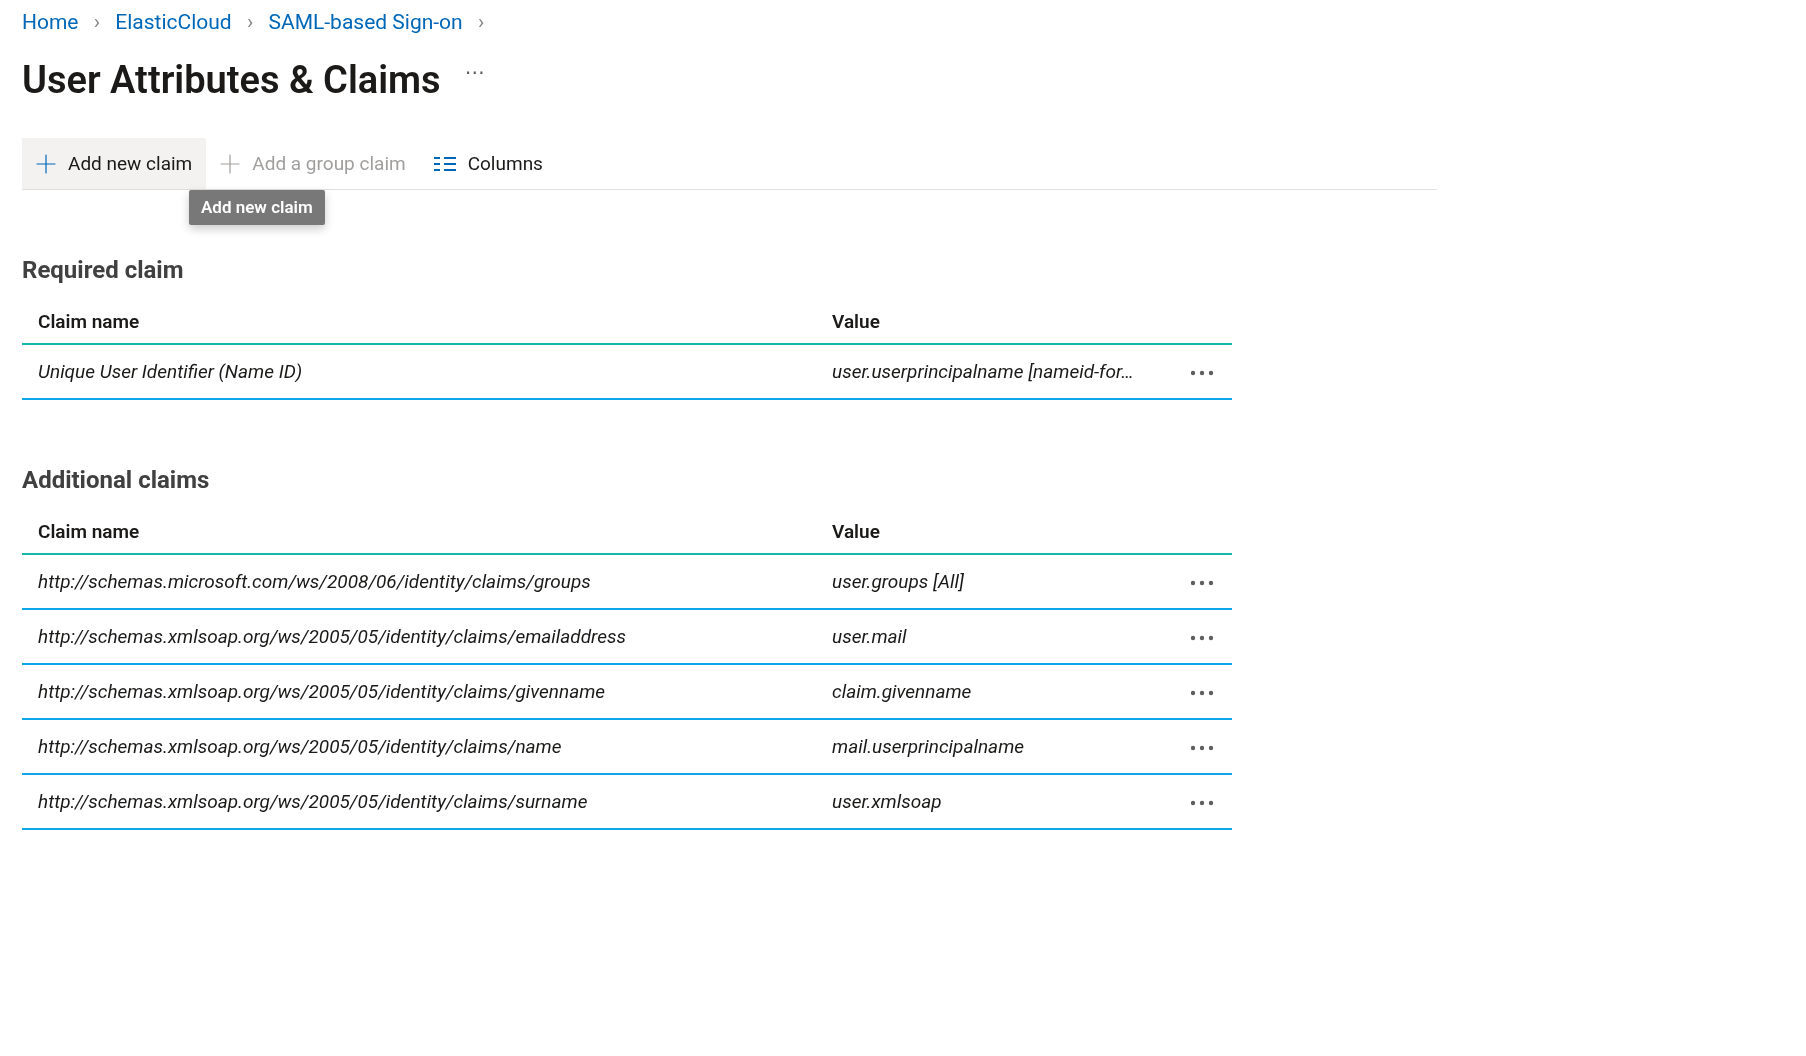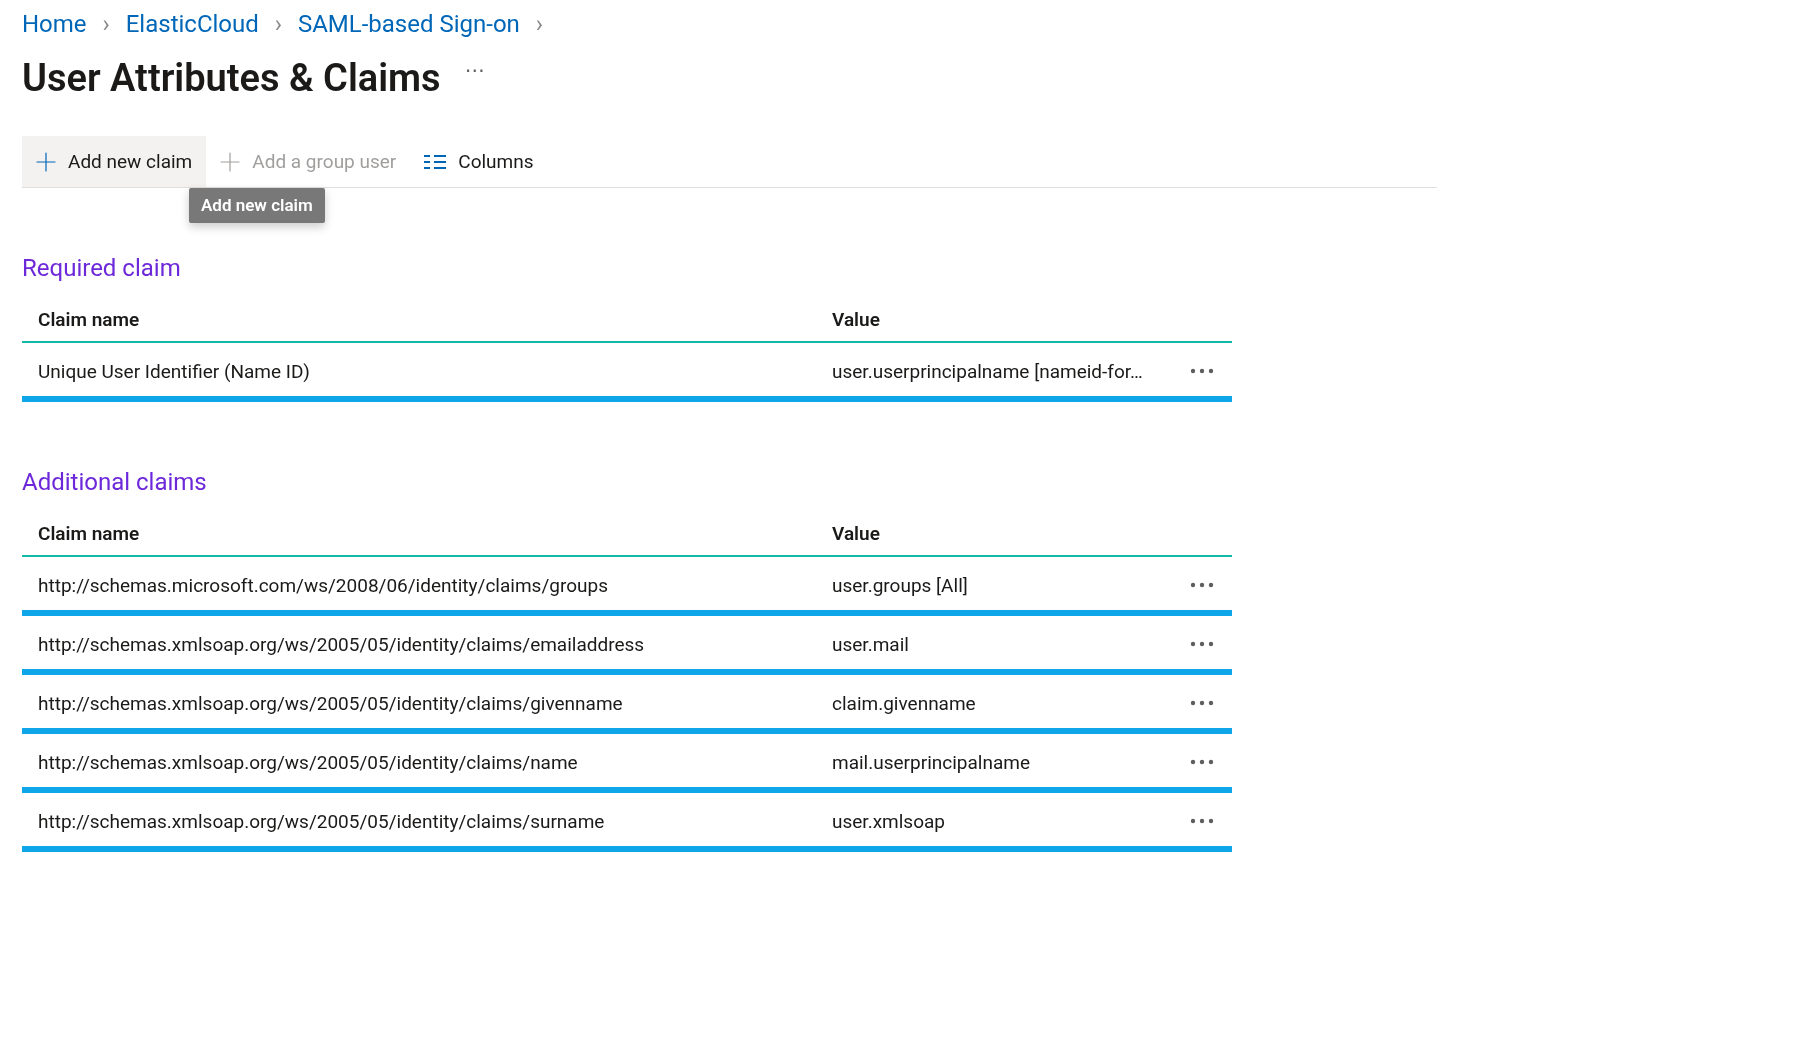--- a/index.html
+++ b/index.html
@@ -5,22 +5,22 @@
     * { box-sizing: border-box; margin: 0; padding: 0; }
     body {
       font-family: "Segoe UI", -apple-system, BlinkMacSystemFont, Roboto, "Helvetica Neue", sans-serif;
       background: #ffffff;
       color: #1b1a19;
       font-size: 18px;
       padding: 10px 20px 20px 22px;
       width: 1806px;
     }
     .breadcrumb {
-      font-size: 24px;
-      margin-bottom: 18px;
+      font-size: 21px;
+      margin-bottom: 24px;
     }
     .breadcrumb a {
       color: #0067b8;
       text-decoration: none;
     }
     .breadcrumb .sep {
       color: #8a8886;
       padding: 0 10px;
       display: inline-block;
       font-weight: 400;
@@ -80,22 +80,22 @@
       color: #ffffff;
       padding: 7px 12px 8px 12px;
       font-size: 17px;
       border-radius: 2px;
       box-shadow: 0 4px 10px rgba(0,0,0,0.2);
       font-weight: 600;
       z-index: 10;
     }
     .section-title {
       font-size: 24px;
-      font-weight: 400;
-      color: #6d28d9;
+      font-weight: 700;
+      color: #404040;
       margin-top: 66px;
       margin-bottom: 12px;
     }
     .section-title.first { margin-top: 66px; }
     .claims-table {
       width: 1210px;
     }
     .table-head {
       display: flex;
       border-bottom: 2px solid #14b8a6;
@@ -104,23 +104,24 @@
     .th {
       font-size: 19px;
       font-weight: 600;
       color: #1b1a19;
     }
     .col-name { width: 794px; flex: 0 0 794px; }
     .col-value { flex: 1; min-width: 0; }
     .col-actions { width: 60px; flex: 0 0 60px; text-align: center; }
     .table-row {
       display: flex;
-      align-items: flex-end;
-      border-bottom: 6px solid #0ea5e9;
+      align-items: center;
+      border-bottom: 2px solid #0ea5e9;
       padding: 13px 0 13px 16px;
+      font-style: italic;
     }
     .td {
       font-size: 19px;
       color: #1b1a19;
     }
     .td.col-value {
       white-space: nowrap;
       overflow: hidden;
       text-overflow: ellipsis;
       padding-right: 10px;
@@ -160,21 +161,21 @@
         </svg>
     </span>
     <span class="label">Add new claim</span>
   </button>
   <button class="toolbar-btn disabled">
     <span class="toolbar-icon">
       <svg width="20" height="20" viewBox="0 0 20 20">
           <path d="M10 1v18M1 10h18" stroke="#a19f9d" stroke-width="1.2" stroke-linecap="round"></path>
         </svg>
     </span>
-    <span class="label">Add a group user</span>
+    <span class="label">Add a group claim</span>
   </button>
   <button class="toolbar-btn">
     <span class="toolbar-icon">
       <svg width="22" height="18" viewBox="0 0 22 18">
         <line x1="0" y1="3" x2="6" y2="3" stroke="#0067b8" stroke-width="2"></line>
         <line x1="10" y1="3" x2="22" y2="3" stroke="#0067b8" stroke-width="2"></line>
         <line x1="0" y1="9" x2="6" y2="9" stroke="#0067b8" stroke-width="2"></line>
         <line x1="10" y1="9" x2="22" y2="9" stroke="#0067b8" stroke-width="2"></line>
         <line x1="0" y1="15" x2="6" y2="15" stroke="#0067b8" stroke-width="2"></line>
         <line x1="10" y1="15" x2="22" y2="15" stroke="#0067b8" stroke-width="2"></line>

